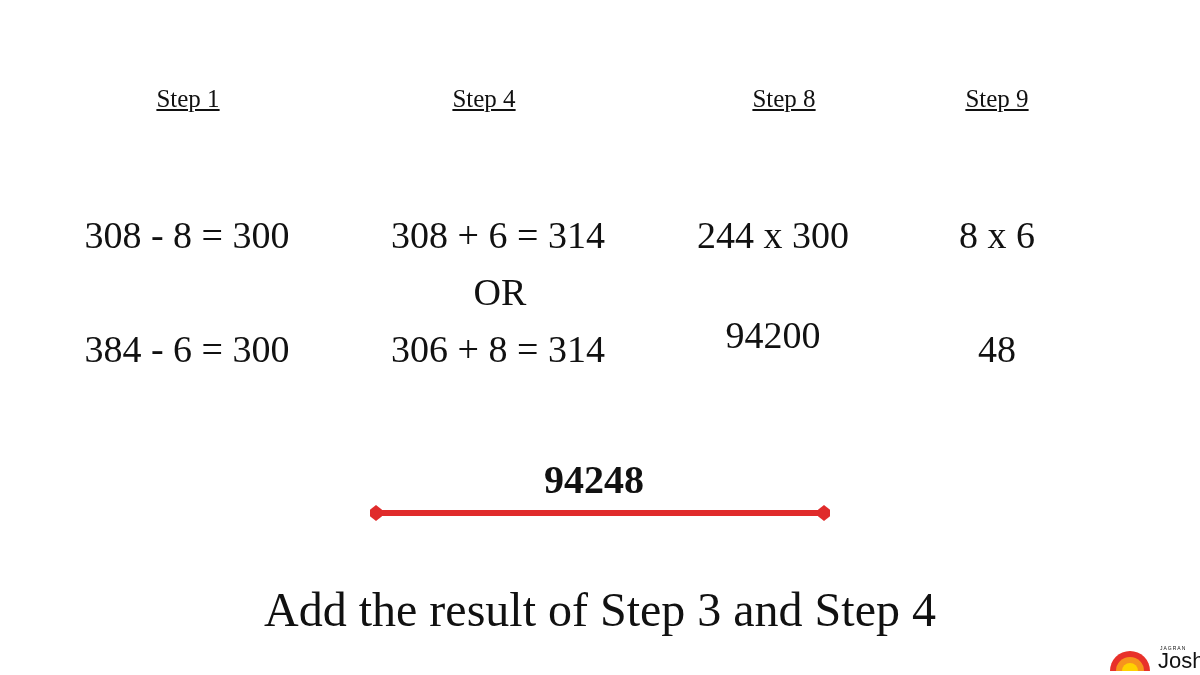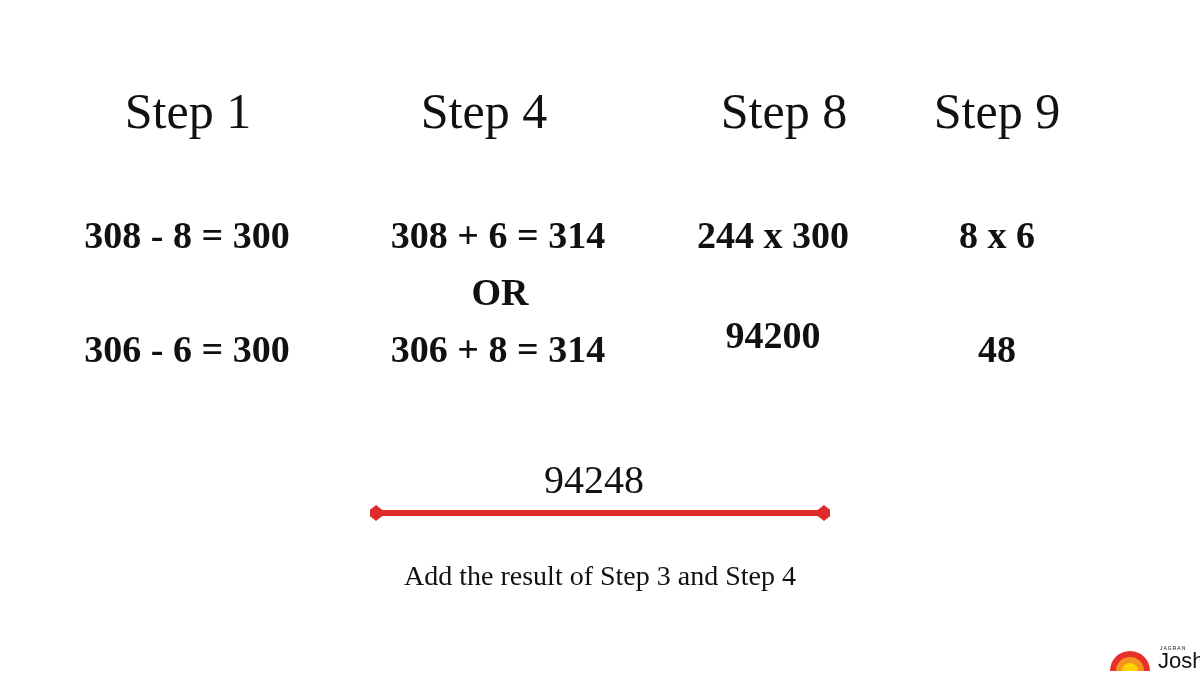--- a/index.html
+++ b/index.html
@@ -1,22 +1,22 @@
 <!DOCTYPE html>
 <html><head>
 <meta charset="utf-8">
 <style>
   html, body { margin:0; padding:0; }
   body { width:1200px; height:675px; background:#ffffff; position:relative; overflow:hidden;
     font-family: "Liberation Serif", "DejaVu Serif", serif; color:#111; }
   .t { position:absolute; white-space:nowrap; transform:translateX(-50%); line-height:1; }
-  .hdr { font-size:50px; top:86px; }
-  .eq { font-size:38px;font-weight:bold; }
-  .result { font-size:40px; top:460px; }
-  .caption { font-size:28px; top:562px; }
+  .hdr { font-size:25px; top:86px;text-decoration:underline; }
+  .eq { font-size:38px; }
+  .result { font-size:40px; top:460px;font-weight:bold; }
+  .caption { font-size:48px; top:586px; }
   .line { position:absolute; left:378px; top:510px; width:446px; height:6px; background:#e02b2b; border-radius:2px; }
   .cap { position:absolute; top:505px; width:12px; height:16px; background:#e02b2b;
     clip-path: polygon(50% 0, 100% 30%, 100% 70%, 50% 100%, 0 70%, 0 30%); }
   .logo { position:absolute; left:1108px; top:645px; width:90px; height:28px; }
   .logo-text { position:absolute; left:1158px; top:648px; font-family:"Liberation Sans", sans-serif; font-size:22px; color:#111; }
   .logo-small { position:absolute; left:1160px; top:645px; font-family:"Liberation Sans", sans-serif; font-size:5px; letter-spacing:1px; color:#111; }
 </style>
 </head>
 <body>
 
@@ -25,21 +25,21 @@
 <div class="t hdr" style="left:784px">Step 8</div>
 <div class="t hdr" style="left:997px">Step 9</div>
 
 <div class="t eq" style="left:187px;top:216px">308 - 8 = 300</div>
 <div class="t eq" style="left:498px;top:216px">308 + 6 = 314</div>
 <div class="t eq" style="left:773px;top:216px">244 x 300</div>
 <div class="t eq" style="left:997px;top:216px">8 x 6</div>
 
 <div class="t eq" style="left:500px;top:273px">OR</div>
 
-<div class="t eq" style="left:187px;top:330px">306 - 6 = 300</div>
+<div class="t eq" style="left:187px;top:330px">384 - 6 = 300</div>
 <div class="t eq" style="left:498px;top:330px">306 + 8 = 314</div>
 <div class="t eq" style="left:773px;top:316px">94200</div>
 <div class="t eq" style="left:997px;top:330px">48</div>
 
 <div class="t result" style="left:594px">94248</div>
 
 <div class="line"></div>
 <div class="cap" style="left:370px"></div>
 <div class="cap" style="left:818px"></div>
 

